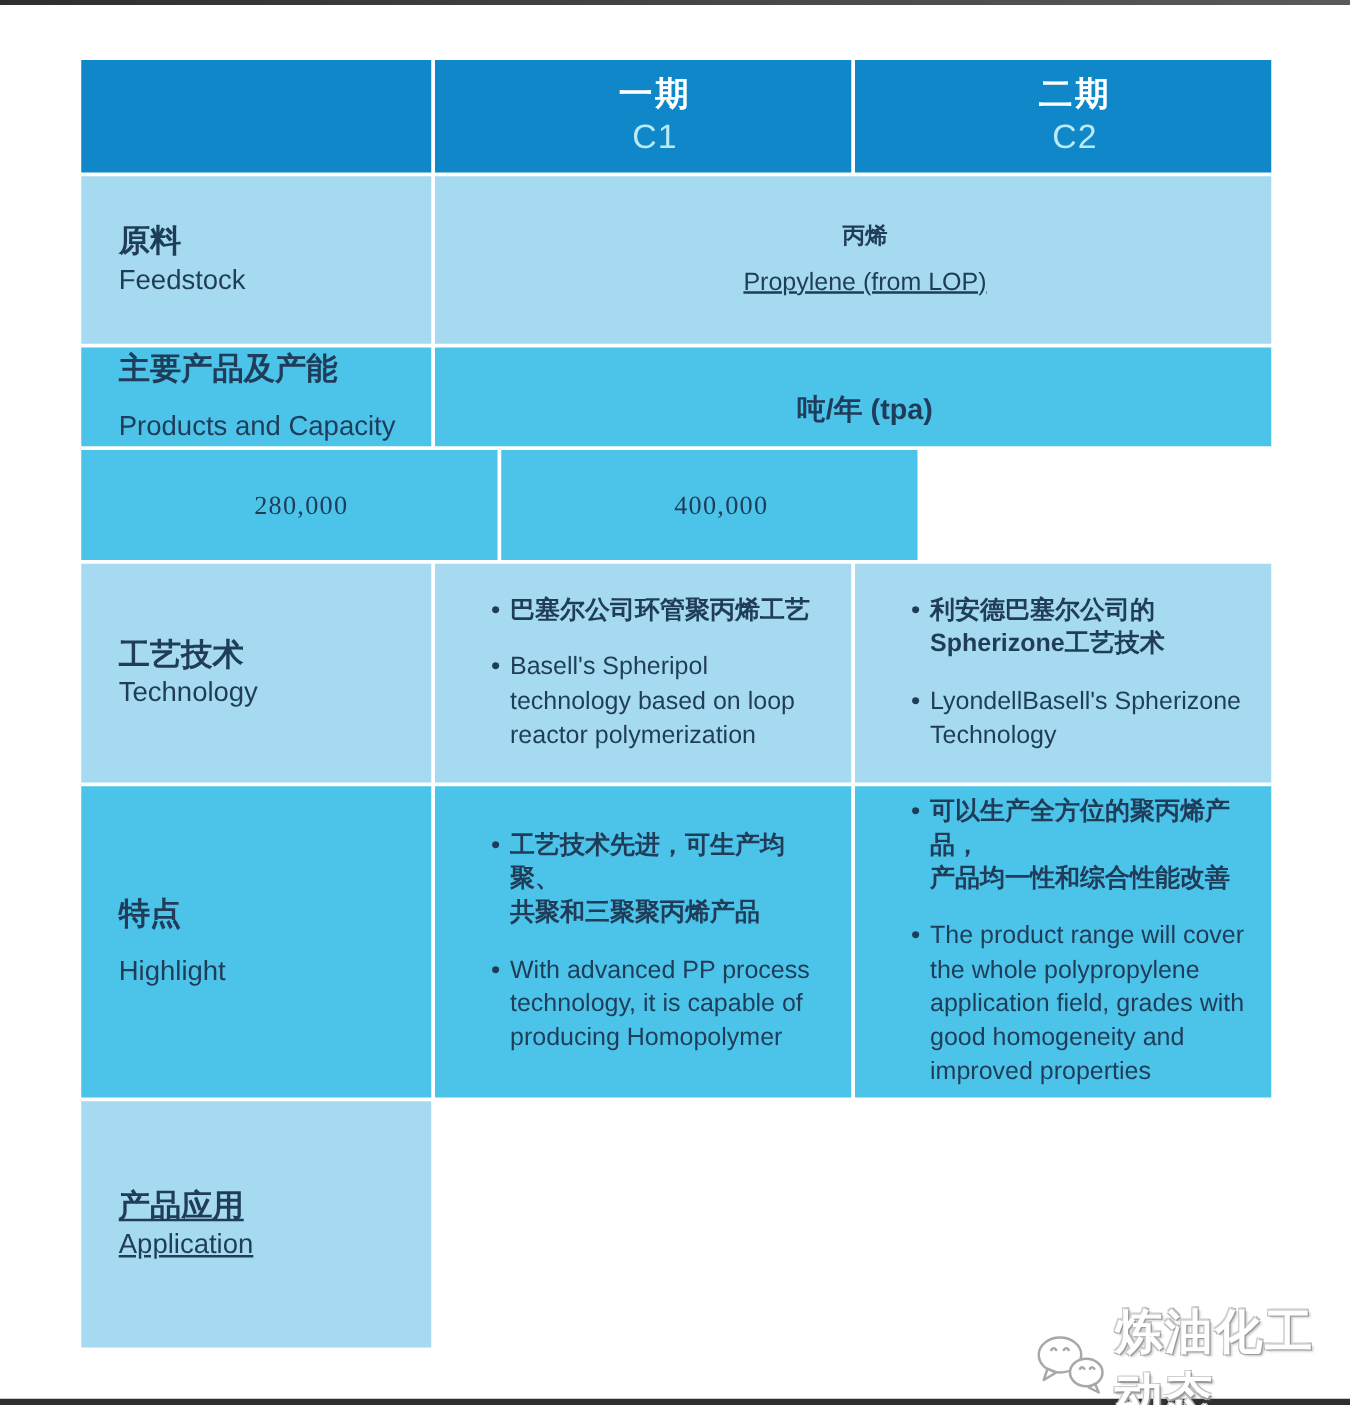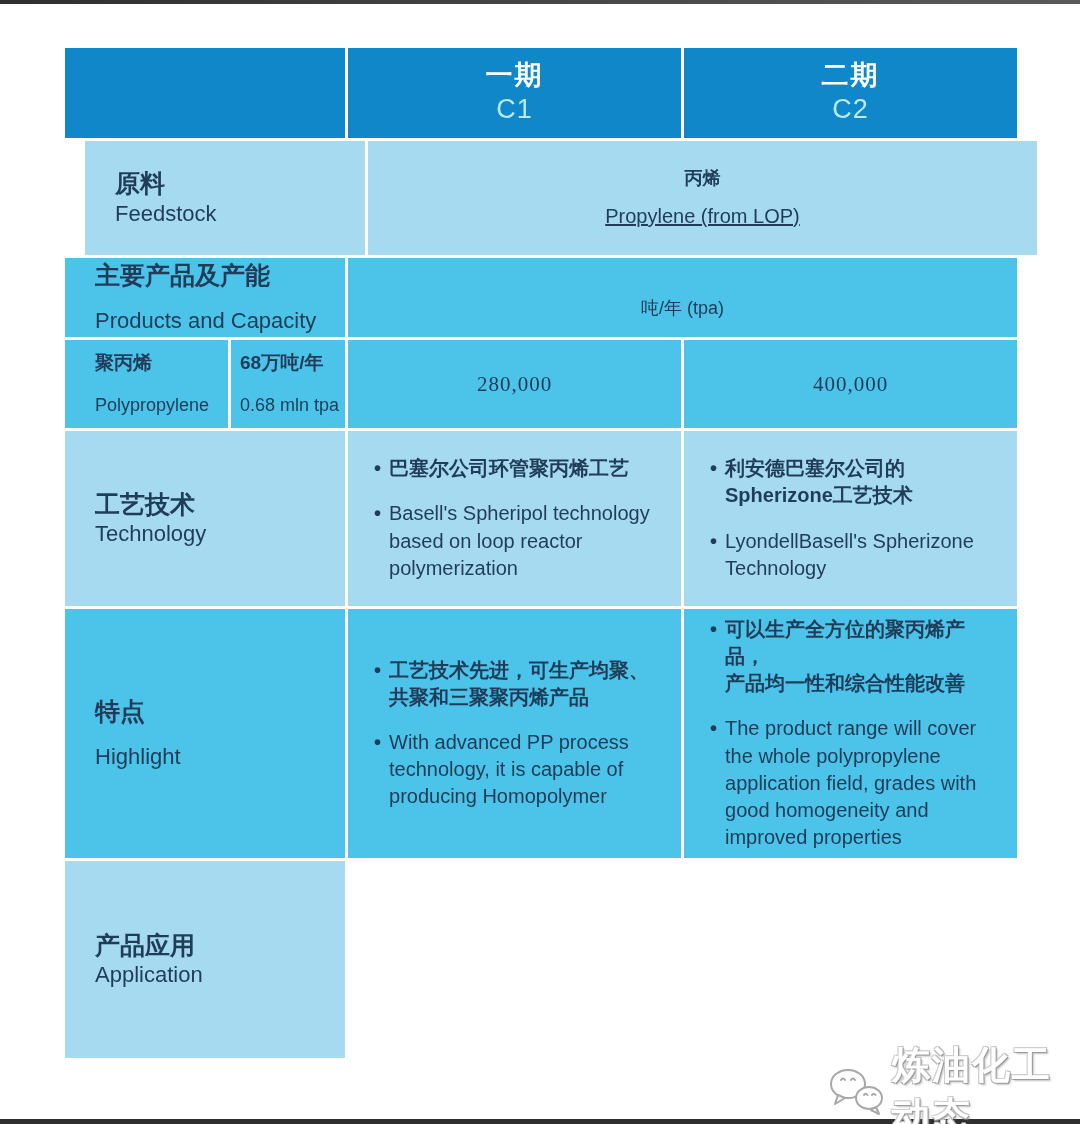--- a/index.html
+++ b/index.html
@@ -29,48 +29,48 @@
   .edge-bottom{
     position:absolute;bottom:0;left:0;width:1080px;height:5px;
     background:#2f2f2f;
   }
   .table{
     position:absolute;left:65px;top:48px;width:952px;
     display:flex;flex-direction:column;gap:3px;
   }
   .row{display:flex;gap:3px;}
   .r-header{height:90px;}
-  .r-feedstock{height:114px;margin-left:20px;}
+  .r-feedstock{height:134px;}
   .r-products{height:79px;}
   .r-poly{height:88px;}
   .r-tech{height:175px;}
   .r-highlight{height:249px;}
-  .r-app{height:197px;}
-
-  .cell{display:flex;flex-direction:column;justify-content:center;}
+  .r-app{height:197px;text-decoration:underline;}
+
+  .cell{display:flex;flex-direction:column;justify-content:center;padding-left:19px;}
   .dark{background:var(--header-blue);}
   .mid{background:var(--mid-blue);gap:16px;}
   .light{background:var(--light-blue);}
 
   .col-label{width:280px;flex:0 0 280px;}
   .col-data{width:333px;flex:0 0 333px;}
   .col-span{width:669px;flex:0 0 669px;}
 
   .hcell{align-items:center;text-align:center;line-height:1.25;}
   .hzh{font-size:27px;font-weight:bold;color:var(--header-text);letter-spacing:2px;}
   .hcode{font-size:27px;color:var(--header-code);letter-spacing:1px;}
 
   .labelcell{padding-left:30px;}
   .label-zh{font-size:25px;font-weight:bold;line-height:1.3;}
   .label-en{font-size:22px;line-height:1.3;}
 
   .centercell{align-items:center;text-align:center;}
   .val-zh{font-size:18px;font-weight:bold;line-height:1.3;}
   .val-en{font-size:20px;margin-top:12px;line-height:1.3;text-decoration:underline;}
-  .big-zh{font-size:18px;font-weight:normal;margin-top:20px;}
+  .big-zh{font-size:23px;font-weight:bold;margin-top:20px;}
 
   .subwrap{display:flex;flex-direction:row;gap:3px;width:280px;flex:0 0 280px;}
   .subcell{display:flex;flex-direction:column;justify-content:center;}
   .sub1{width:163px;flex:0 0 163px;padding-left:30px;}
   .sub2{width:114px;flex:0 0 114px;padding-left:9px;}
   .sub-zh{font-size:19px;font-weight:bold;line-height:1.4;}
   .sub-en{font-size:18px;line-height:1.4;}
 
   .num{font-size:21px;letter-spacing:1px;font-family:Liberation Serif, serif;}
 
@@ -125,30 +125,20 @@
       <div class="cell mid col-label labelcell">
         <div class="label-zh">主要产品及产能</div>
         <div class="label-en">Products and Capacity</div>
       </div>
       <div class="cell mid col-span centercell">
         <div class="big-zh">吨/年 (tpa)</div>
       </div>
     </div>
 
     <div class="row r-poly">
-      <div class="subwrap">
-        <div class="subcell mid sub1">
-          <div class="sub-zh">聚丙烯</div>
-          <div class="sub-en">Polypropylene</div>
-        </div>
-        <div class="subcell mid sub2">
-          <div class="sub-zh">68万吨/年</div>
-          <div class="sub-en">0.68 mln tpa</div>
-        </div>
-      </div>
       <div class="cell mid col-data centercell">
         <div class="num">280,000</div>
       </div>
       <div class="cell mid col-data centercell">
         <div class="num">400,000</div>
       </div>
     </div>
 
     <div class="row r-tech">
       <div class="cell light col-label labelcell">

